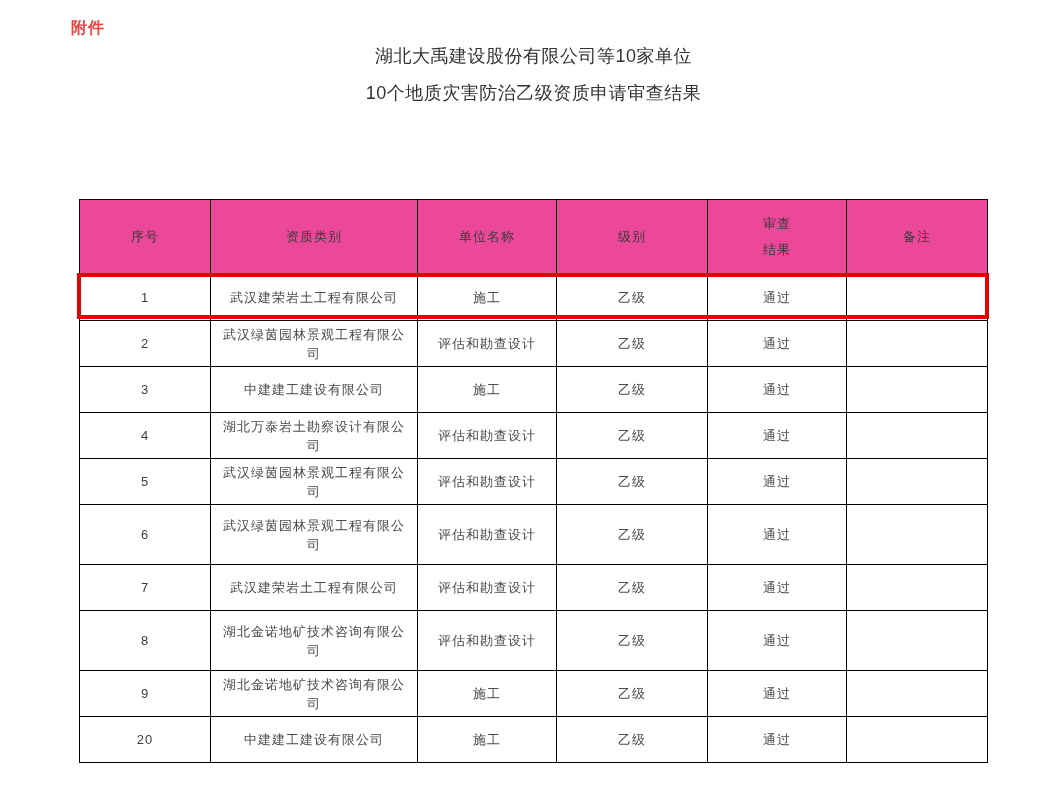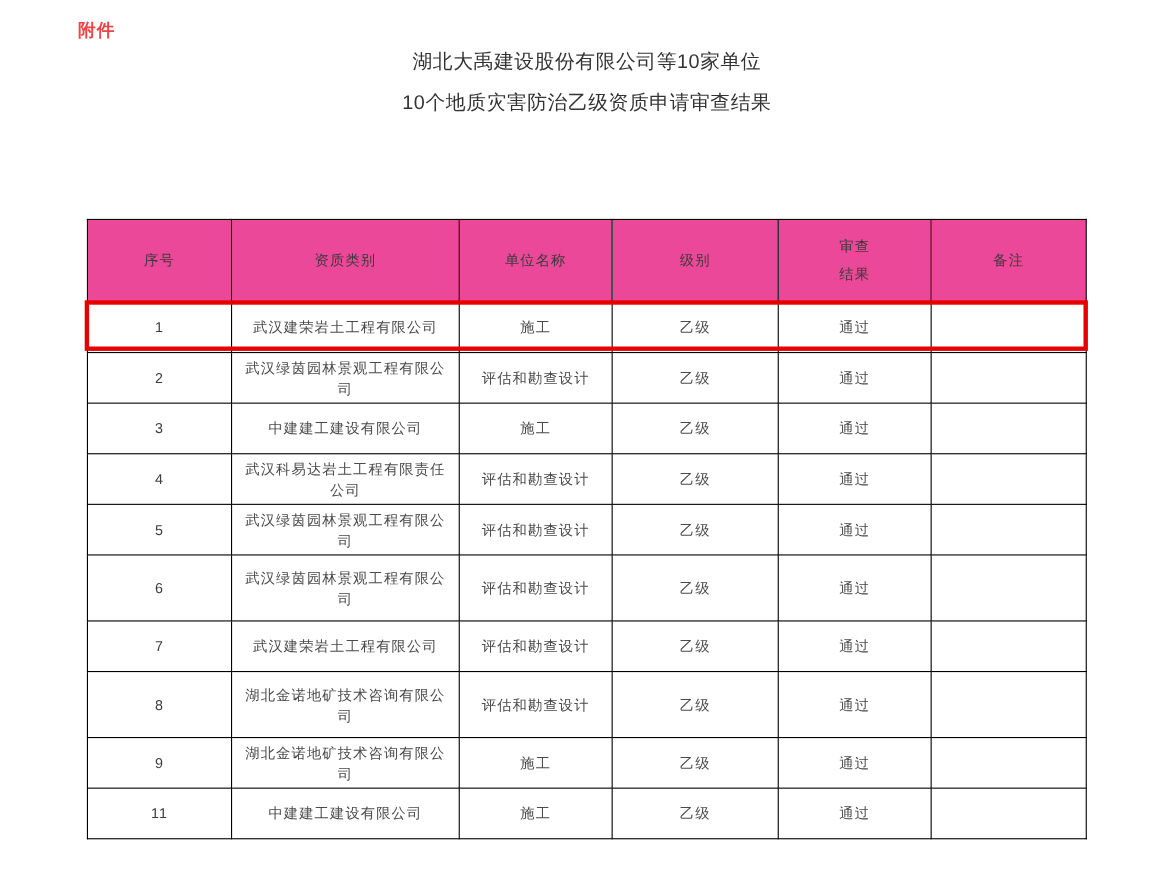--- a/index.html
+++ b/index.html
@@ -158,21 +158,21 @@
         <tr class="data-row">
           <td class="cell-no">3</td>
           <td>中建建工建设有限公司</td>
           <td>施工</td>
           <td>乙级</td>
           <td>通过</td>
           <td></td>
         </tr>
         <tr class="data-row">
           <td class="cell-no">4</td>
-          <td>武汉科易达岩土工程有限责任公司</td>
+          <td>湖北万泰岩土勘察设计有限公司</td>
           <td>评估和勘查设计</td>
           <td>乙级</td>
           <td>通过</td>
           <td></td>
         </tr>
         <tr class="data-row">
           <td class="cell-no">5</td>
           <td>武汉绿茵园林景观工程有限公司</td>
           <td>评估和勘查设计</td>
           <td>乙级</td>
@@ -205,21 +205,21 @@
         </tr>
         <tr class="data-row">
           <td class="cell-no">9</td>
           <td>湖北金诺地矿技术咨询有限公司</td>
           <td>施工</td>
           <td>乙级</td>
           <td>通过</td>
           <td></td>
         </tr>
         <tr class="data-row">
-          <td class="cell-no">11</td>
+          <td class="cell-no">20</td>
           <td>中建建工建设有限公司</td>
           <td>施工</td>
           <td>乙级</td>
           <td>通过</td>
           <td></td>
         </tr>
       </tbody>
     </table>
     <div class="highlight-box"></div>
   </div>

